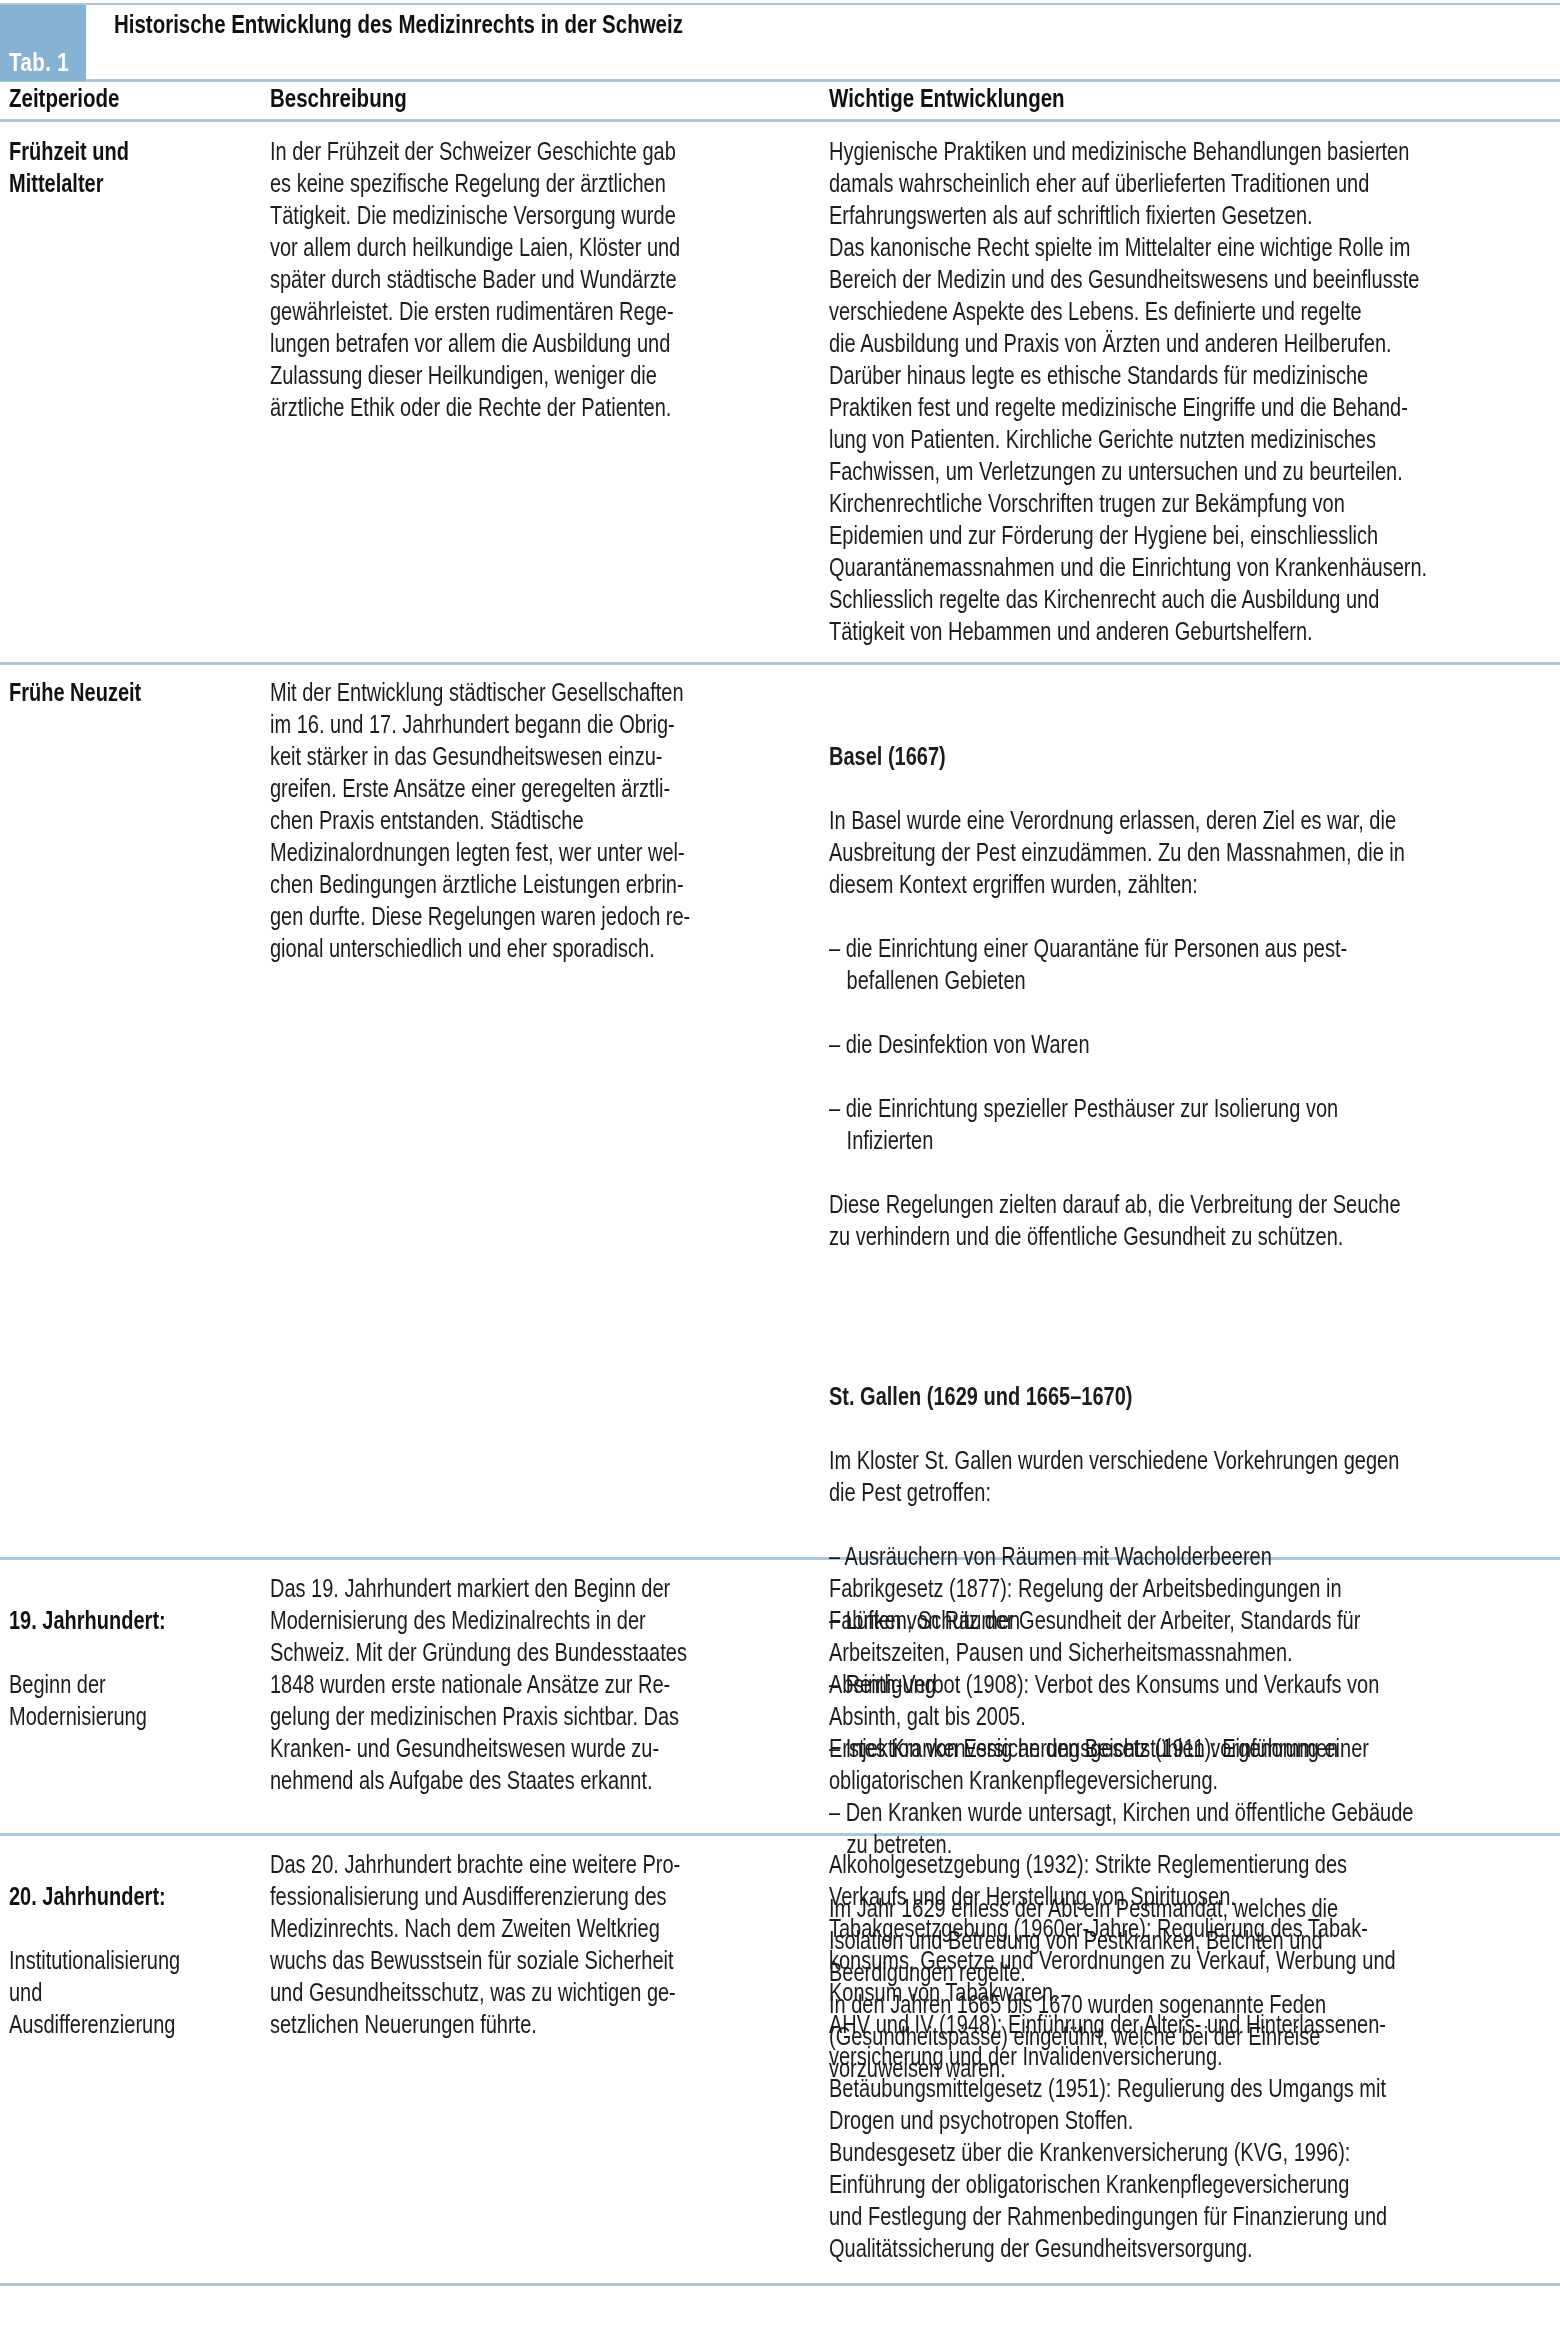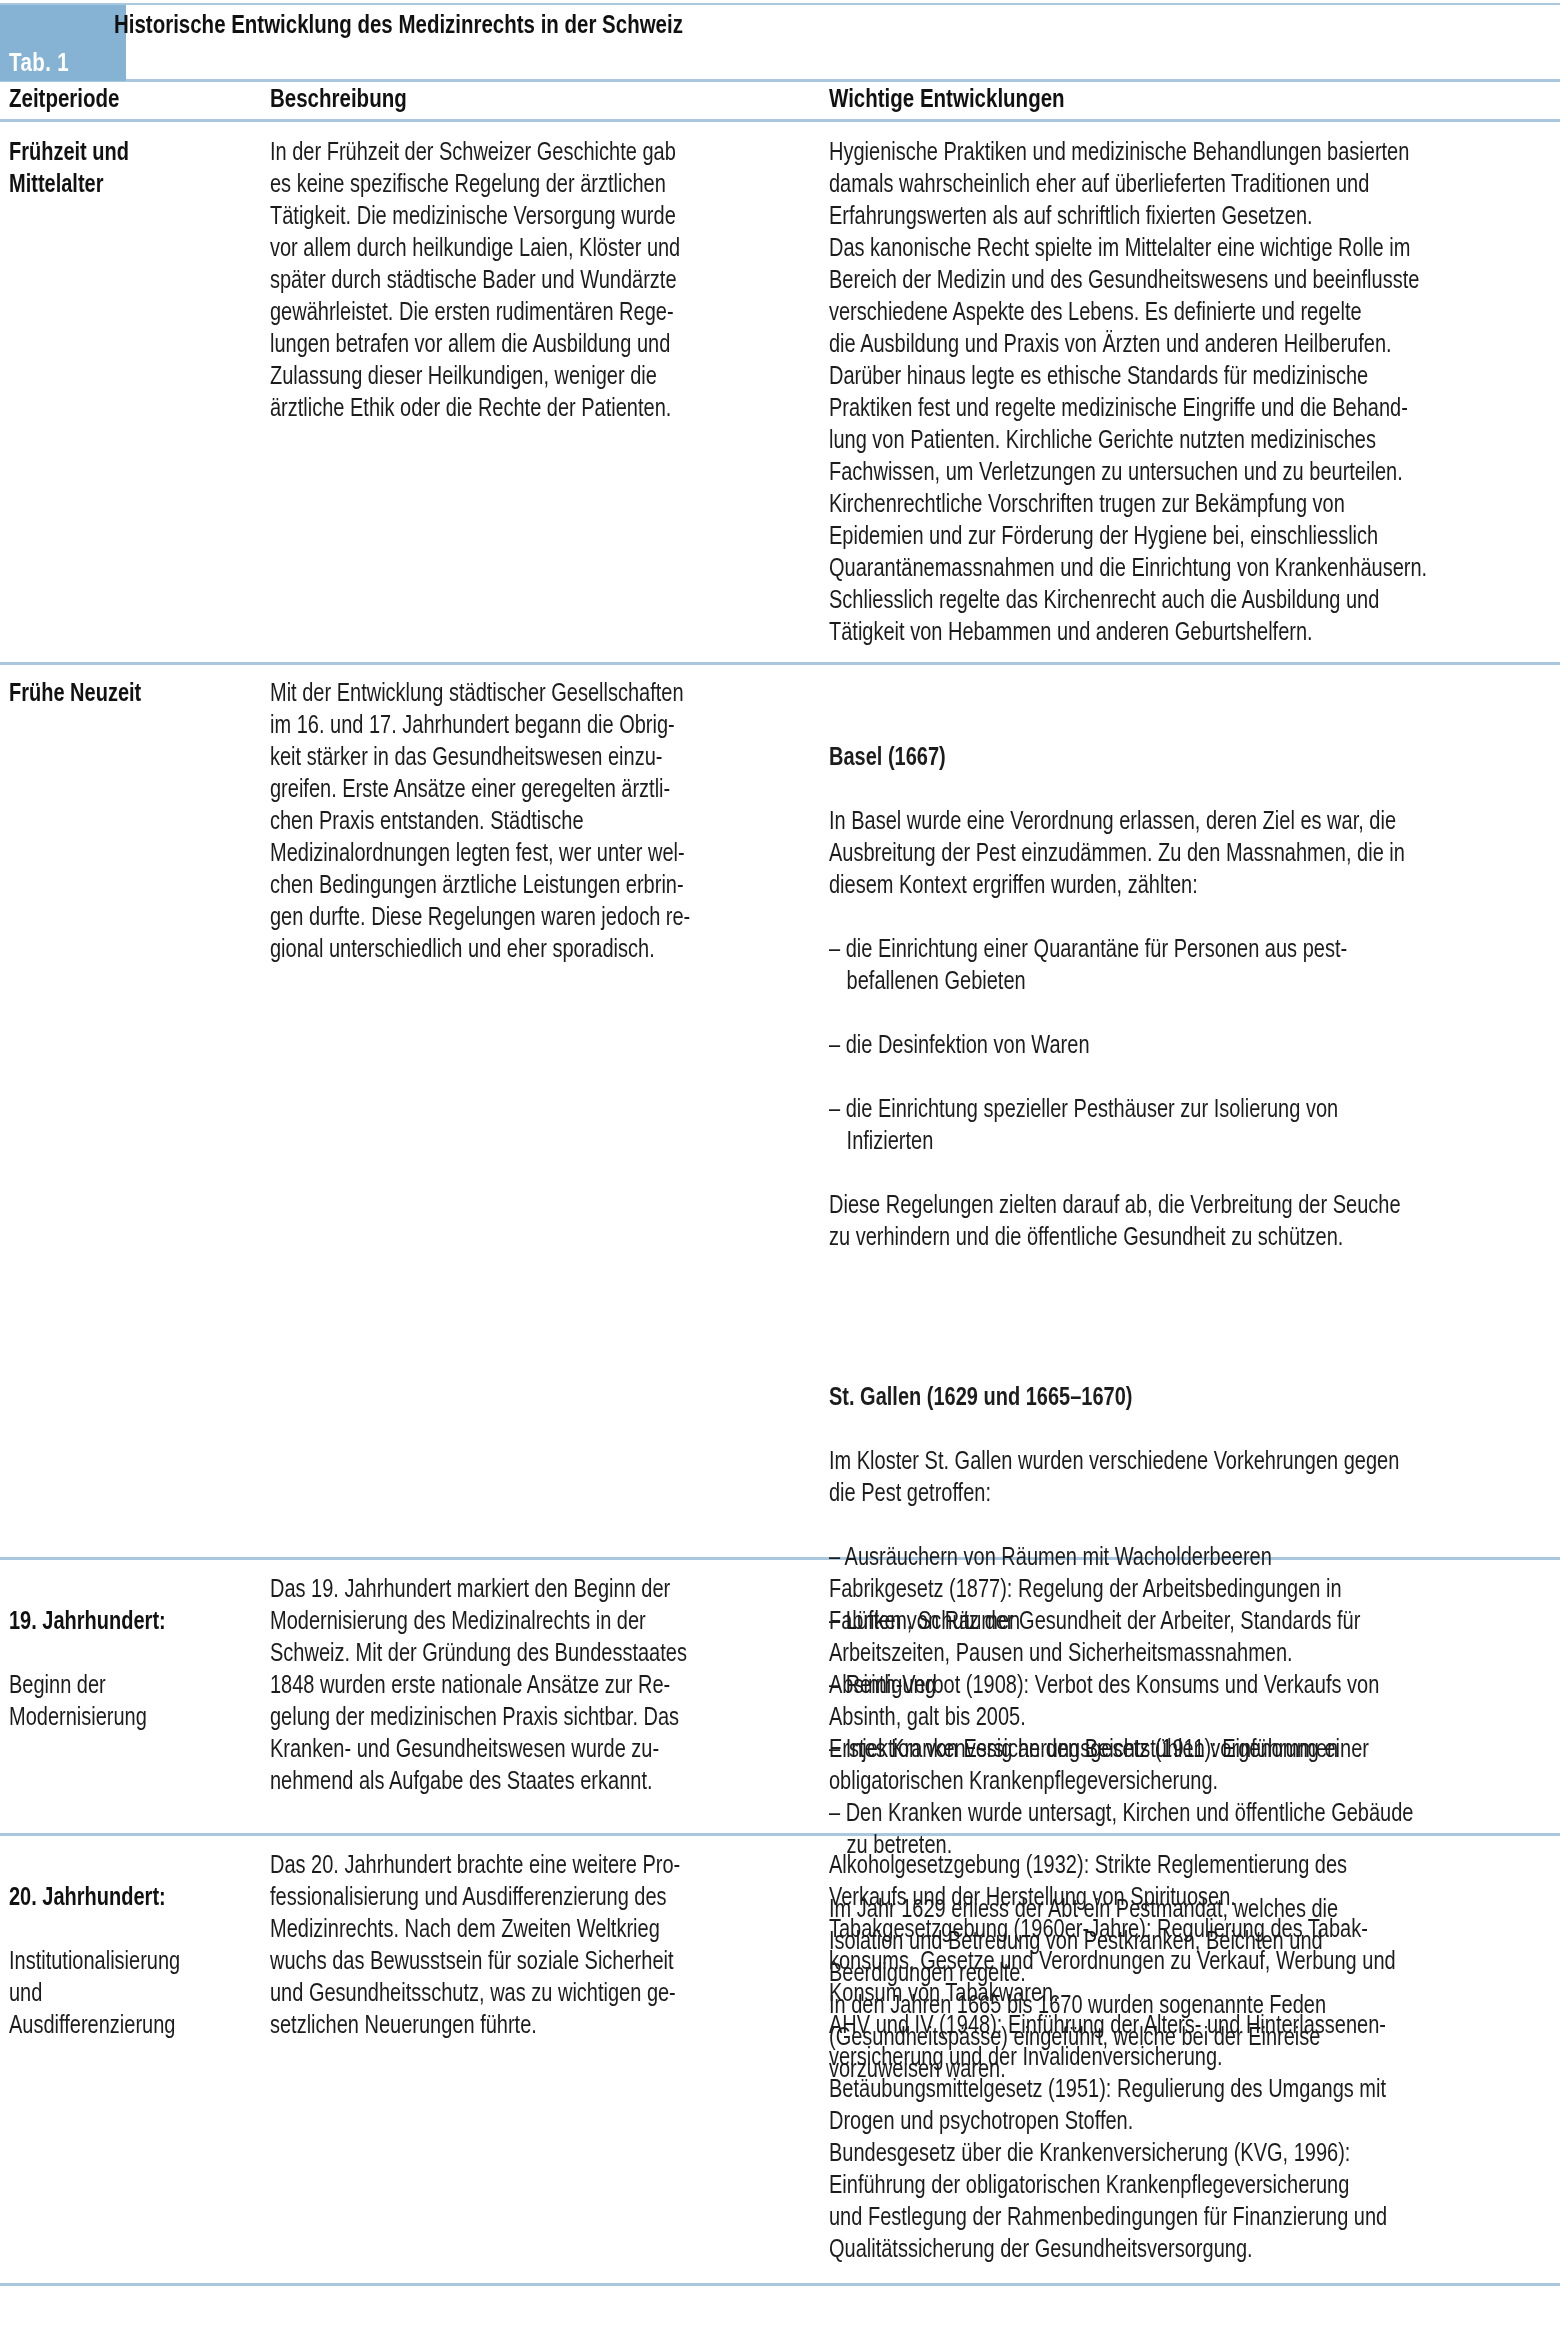--- a/index.html
+++ b/index.html
@@ -3,21 +3,21 @@
 <meta charset="utf-8">
 <style>
   html, body { margin: 0; padding: 0; background: #ffffff; }
   body {
     width: 1561px; height: 2339px; position: relative; overflow: hidden;
     font-family: "Liberation Sans", "DejaVu Sans", sans-serif;
     color: #1a1a1a;
   }
   .hline { position: absolute; left: 0; width: 1561px; height: 2.7px; background: #a9c8df; }
   .tab-box {
-    position: absolute; left: 0; top: 4.6px; width: 126px; height: 76px;
+    position: absolute; left: 0; top: 4.6px; width: 86px; height: 76px;
     background: #86b3d3;
   }
   .tab-label {
     position: absolute; left: 9.1px; bottom: 3.7px;
     color: #ffffff; font-weight: bold; font-size: 25px;
     transform: scaleX(0.82); transform-origin: left bottom;
     letter-spacing: 0.5px;
   }
   .title {
     position: absolute; left: 114px; top: 10px;

